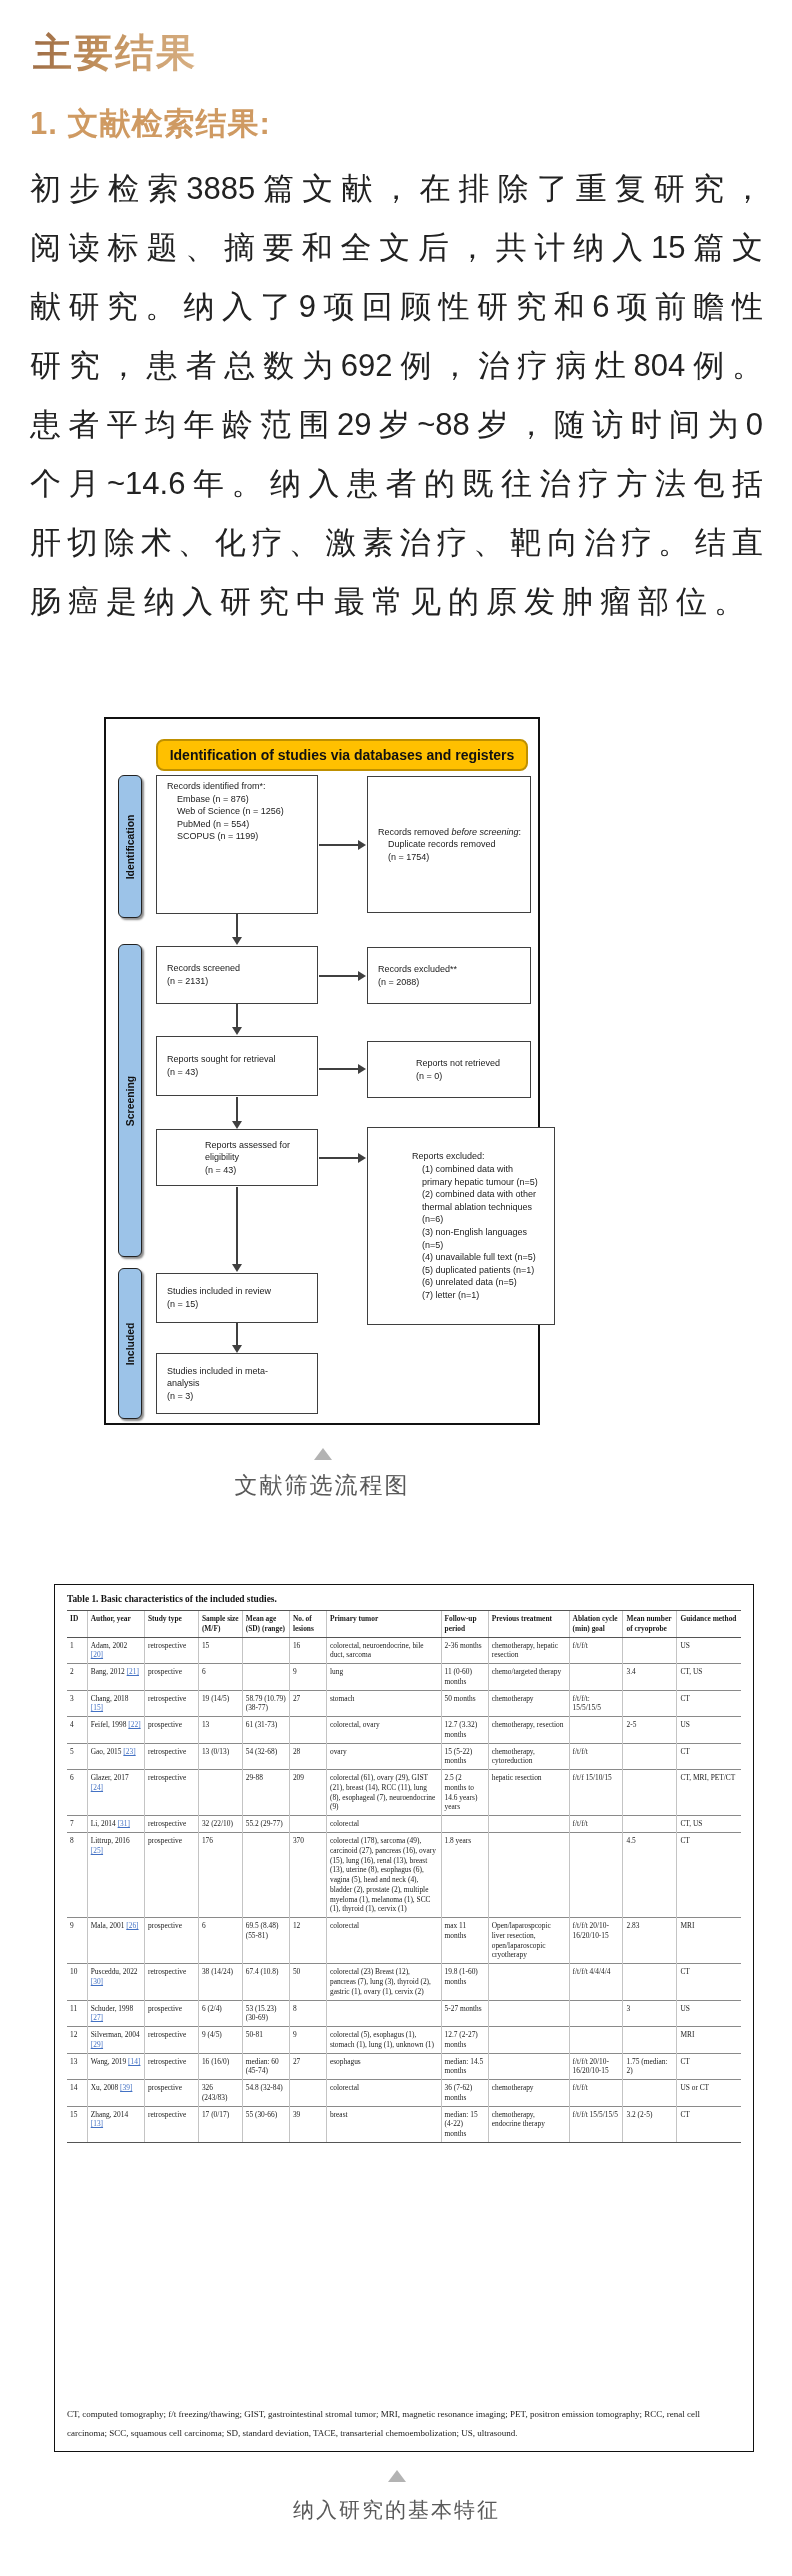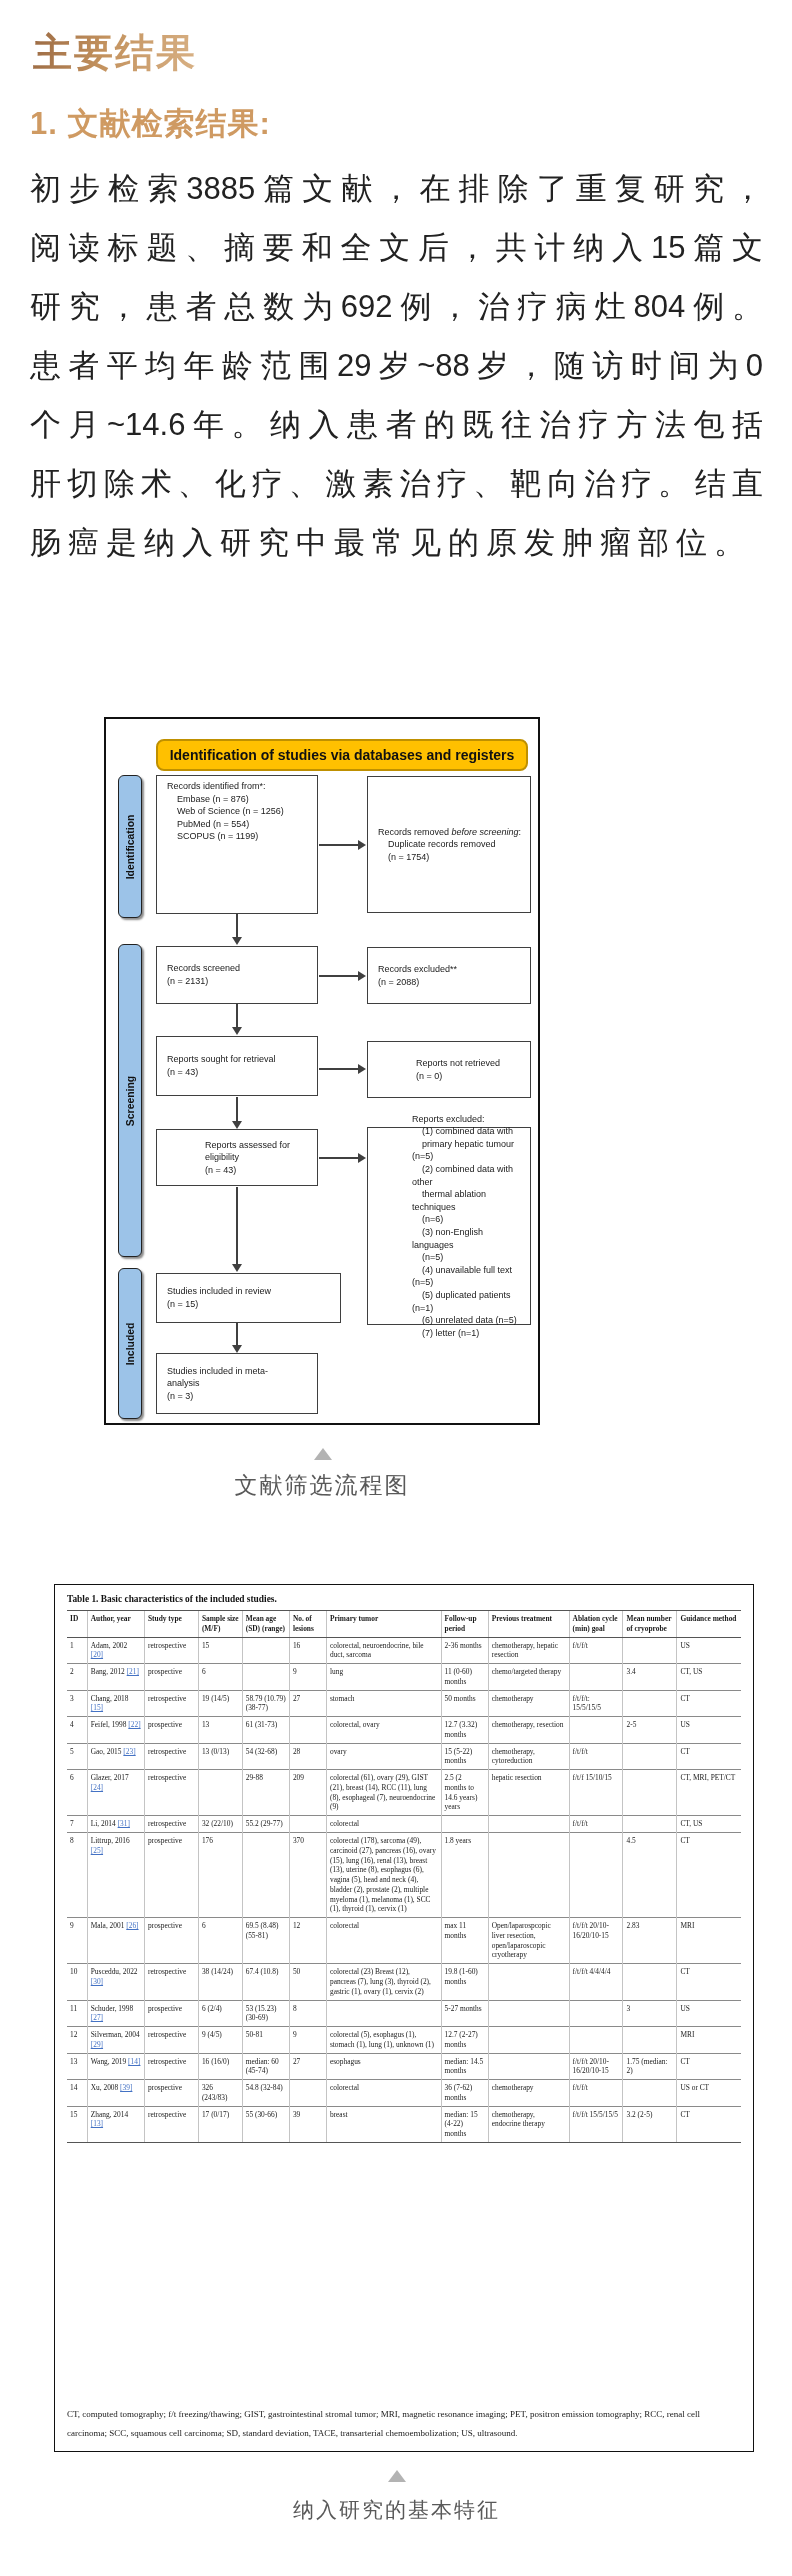--- a/index.html
+++ b/index.html
@@ -59,20 +59,21 @@
 <body>
 
 <div id="root">
 
   <div class="h1">主要结果</div>
   <div class="h2">1. 文献检索结果:</div>
 
   <div class="para">
     <div class="pline">初步检索3885篇文献，在排除了重复研究，</div>
     <div class="pline">阅读标题、摘要和全文后，共计纳入15篇文</div>
+    <div class="pline">献研究。纳入了9项回顾性研究和6项前瞻性</div>
     <div class="pline">研究，患者总数为692例，治疗病灶804例。</div>
     <div class="pline">患者平均年龄范围29岁~88岁，随访时间为0</div>
     <div class="pline">个月~14.6年。纳入患者的既往治疗方法包括</div>
     <div class="pline">肝切除术、化疗、激素治疗、靶向治疗。结直</div>
     <div class="pline last">肠癌是纳入研究中最常见的原发肿瘤部位。</div>
   </div>
 
   <div class="fig1">
     <div class="banner">Identification of studies via databases and registers</div>
 
@@ -101,34 +102,34 @@
     <div class="pbox" style="left:261px;top:228px;width:164px;height:57px;">Records excluded**
 (n = 2088)</div>
 
     <div class="pbox" style="left:50px;top:317px;width:162px;height:60px;">Reports sought for retrieval
 (n = 43)</div>
     <div class="pbox" style="left:261px;top:322px;width:164px;height:57px;padding-left:48px;">Reports not retrieved
 (n = 0)</div>
 
     <div class="pbox" style="left:50px;top:410px;width:162px;height:57px;padding-left:48px;">Reports assessed for eligibility
 (n = 43)</div>
-    <div class="pbox" style="left:261px;top:408px;width:164px;height:198px;padding-left:44px;">Reports excluded:
+    <div class="pbox" style="left:261px;top:408px;width:188px;height:198px;padding-left:44px;">Reports excluded:
     (1) combined data with
     primary hepatic tumour (n=5)
     (2) combined data with other
     thermal ablation techniques
     (n=6)
     (3) non-English languages
     (n=5)
     (4) unavailable full text (n=5)
     (5) duplicated patients (n=1)
     (6) unrelated data (n=5)
     (7) letter (n=1)</div>
 
-    <div class="pbox" style="left:50px;top:554px;width:185px;height:50px;">Studies included in review
+    <div class="pbox" style="left:50px;top:554px;width:162px;height:50px;">Studies included in review
 (n = 15)</div>
     <div class="pbox" style="left:50px;top:634px;width:162px;height:61px;">Studies included in meta-
 analysis
 (n = 3)</div>
 
     <div class="harrow" style="left:213px;top:125px;width:40px;"></div>
     <div class="harrow" style="left:213px;top:256px;width:40px;"></div>
     <div class="harrow" style="left:213px;top:349px;width:40px;"></div>
     <div class="harrow" style="left:213px;top:438px;width:40px;"></div>
 

